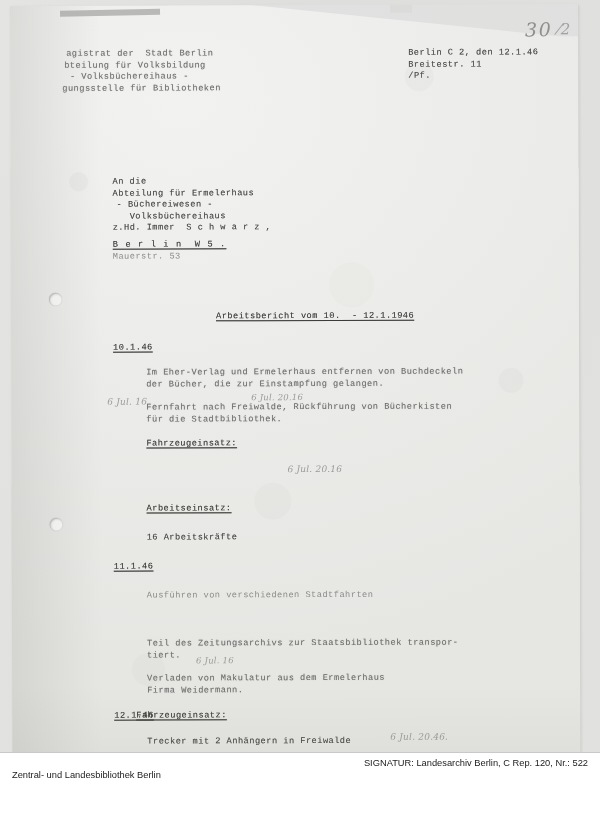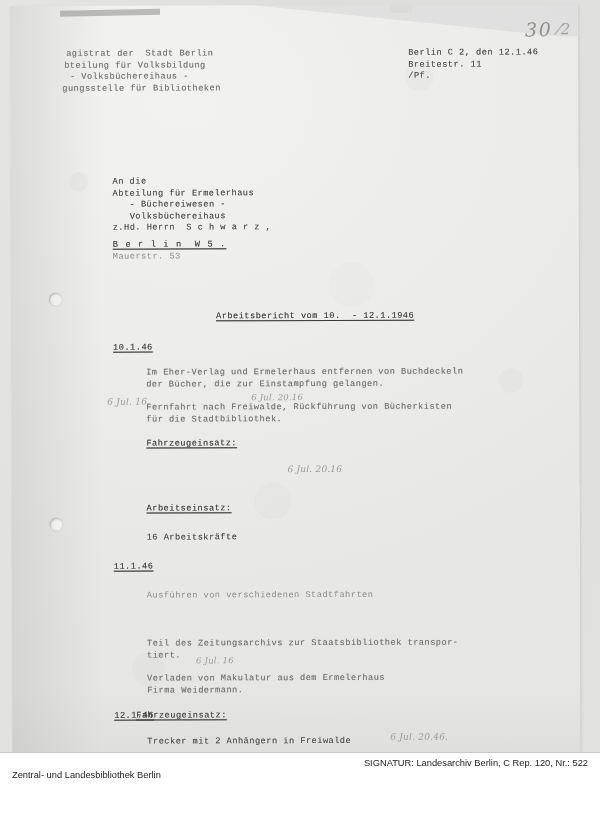--- a/index.html
+++ b/index.html
@@ -179,23 +179,23 @@
     <div class="tw faint" style="left:54px; top:54.5px;">bteilung für Volksbildung</div>
     <div class="tw faint" style="left:54px; top:66px;"> - Volksbüchereihaus -</div>
     <div class="tw faint" style="left:52px; top:77.5px;">gungsstelle für Bibliotheken</div>
 
     <div class="tw" style="left:398px; top:43px;">Berlin C 2, den 12.1.46</div>
     <div class="tw" style="left:398px; top:54.5px;">Breitestr. 11</div>
     <div class="tw" style="left:398px; top:66px;">/Pf.</div>
 
     <div class="tw" style="left:102px; top:171px;">An die</div>
     <div class="tw" style="left:102px; top:182.5px;">Abteilung für Ermelerhaus</div>
-    <div class="tw" style="left:102px; top:194px;">   - Büchereiwesen -</div>
+    <div class="tw" style="left:89px; top:194px;">   - Büchereiwesen -</div>
     <div class="tw" style="left:102px; top:205.5px;">   Volksbüchereihaus</div>
-    <div class="tw" style="left:102px; top:217px;">z.Hd. Herrn  S c h w a r z ,</div>
+    <div class="tw" style="left:102px; top:217px;">z.Hd. Immer  S c h w a r z ,</div>
 
     <div class="tw strong u" style="left:102px; top:234px; letter-spacing:1.1px;">B e r l i n  W 5 .</div>
     <div class="tw fainter" style="left:102px; top:246px;">Mauerstr. 53</div>
 
     <div class="tw strong u" style="left:205px; top:306px;">Arbeitsbericht vom 10.  - 12.1.1946</div>
 
     <div class="tw strong u" style="left:102px; top:337px;">10.1.46</div>
 
     <div class="tw faint" style="left:135px; top:362px;">Im Eher-Verlag und Ermelerhaus entfernen von Buchdeckeln
 der Bücher, die zur Einstampfung gelangen.</div>

